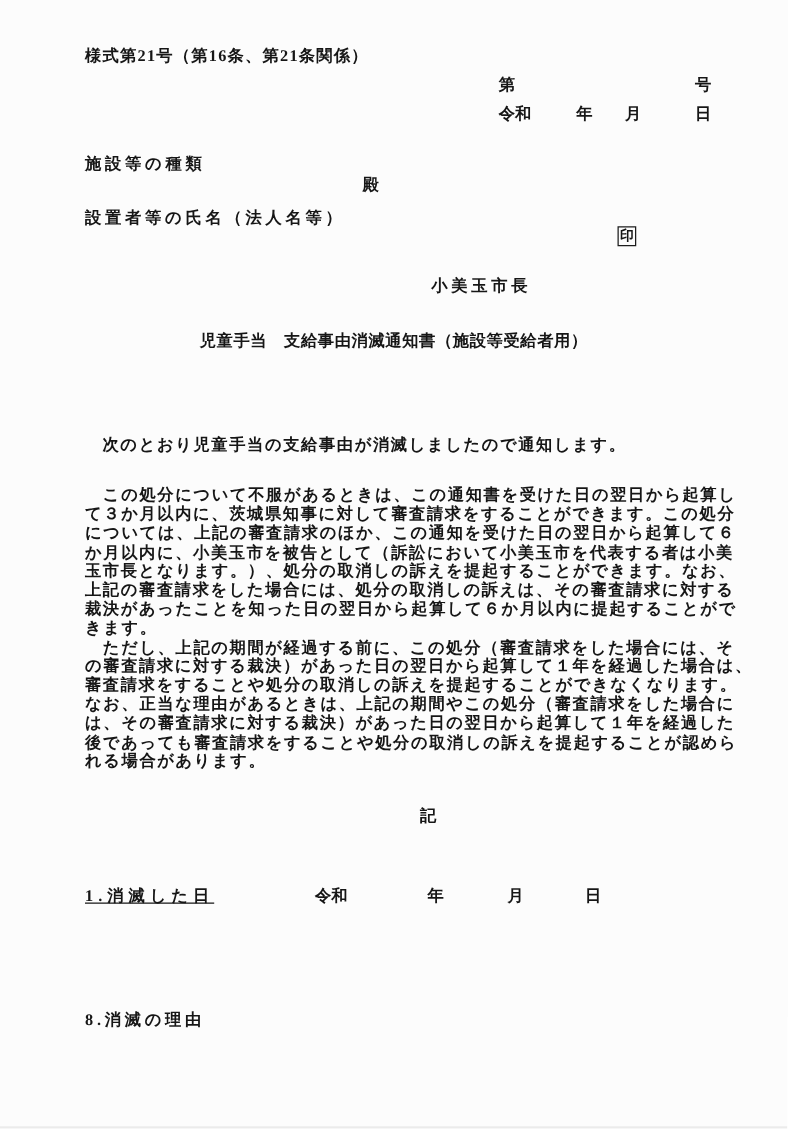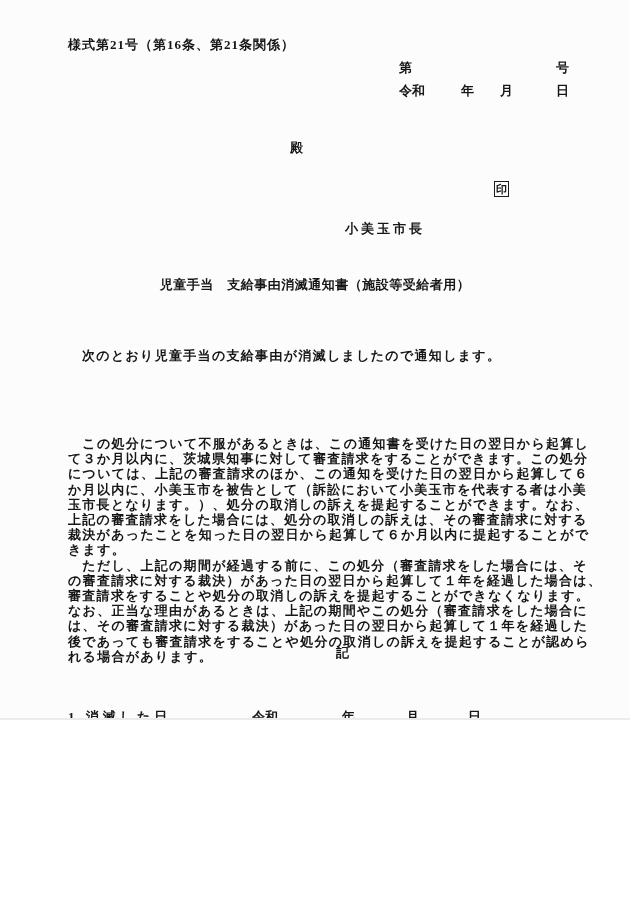--- a/index.html
+++ b/index.html
@@ -1,18 +1,18 @@
 <!DOCTYPE html>
 <html><head>
 <meta charset="utf-8">
 <style>
   html,body{margin:0;padding:0;background:#ffffff;}
   .page{
     position:relative;
-    width:630px;height:720px;
+    width:630px;height:903px;
     background:#fcfcfc;
     color:#161616;
     font-family:"Liberation Serif","DejaVu Serif",serif;
     font-weight:700;
     font-size:13px;
     overflow:hidden;
   }
   .abs{position:absolute;white-space:pre;}
   .form-number{left:68px;top:36px;letter-spacing:1px;}
   .num-prefix{left:399px;top:59px;}
@@ -23,28 +23,27 @@
   .date-day{left:556px;top:82px;}
   .addressee{left:68px;top:96px;letter-spacing:3px;line-height:14.2px;}
   .honorific{left:290px;top:139px;}
   .sender{left:345px;top:184px;letter-spacing:3px;margin-top:36px;}
   .seal{
     left:494px;top:181px;
     border:1.5px solid #1c1c1c;
     font-size:11px;line-height:14px;
     padding:0 1px;letter-spacing:0;
   }
-  .doc-title{left:0;top:276px;width:630px;text-align:center;letter-spacing:0.5px;}
+  .doc-title{left:0;top:264px;width:630px;text-align:center;letter-spacing:0.5px;}
   .intro{left:68px;top:347px;letter-spacing:1.3px;text-indent:14px;}
   .body-text{
     left:68px;top:388px;
     letter-spacing:1.3px;
     line-height:15.2px;
     white-space:pre;
-    margin-top:48px;
   }
   .ki{left:336px;top:644px;}
   .item1-label{left:68px;top:708px;letter-spacing:4px;text-decoration:underline;}
   .f-era{left:252px;top:708px;}
   .f-year{left:342px;top:708px;}
   .f-month{left:406px;top:708px;}
   .f-day{left:468px;top:708px;}
   .item2-label{left:68px;top:807px;letter-spacing:3px;}
   .bottom-edge{position:absolute;left:0;right:0;bottom:0;height:2px;background:#ebebeb;}
 </style>
@@ -57,20 +56,22 @@
 
   <span class="abs num-prefix">第</span>
   <span class="abs num-suffix">号</span>
 
   <span class="abs date-era">令和</span>
   <span class="abs date-year">年</span>
   <span class="abs date-month">月</span>
   <span class="abs date-day">日</span>
 
   <div class="abs addressee">
+    <div>施設等の種類</div>
+    <div>設置者等の氏名（法人名等）</div>
   </div>
   <span class="abs honorific">殿</span>
 
   <span class="abs sender">小美玉市長</span>
   <span class="abs seal">印</span>
 
   <div class="abs doc-title">児童手当　支給事由消滅通知書（施設等受給者用）</div>
 
   <div class="abs intro">次のとおり児童手当の支給事由が消滅しましたので通知します。</div>
 

